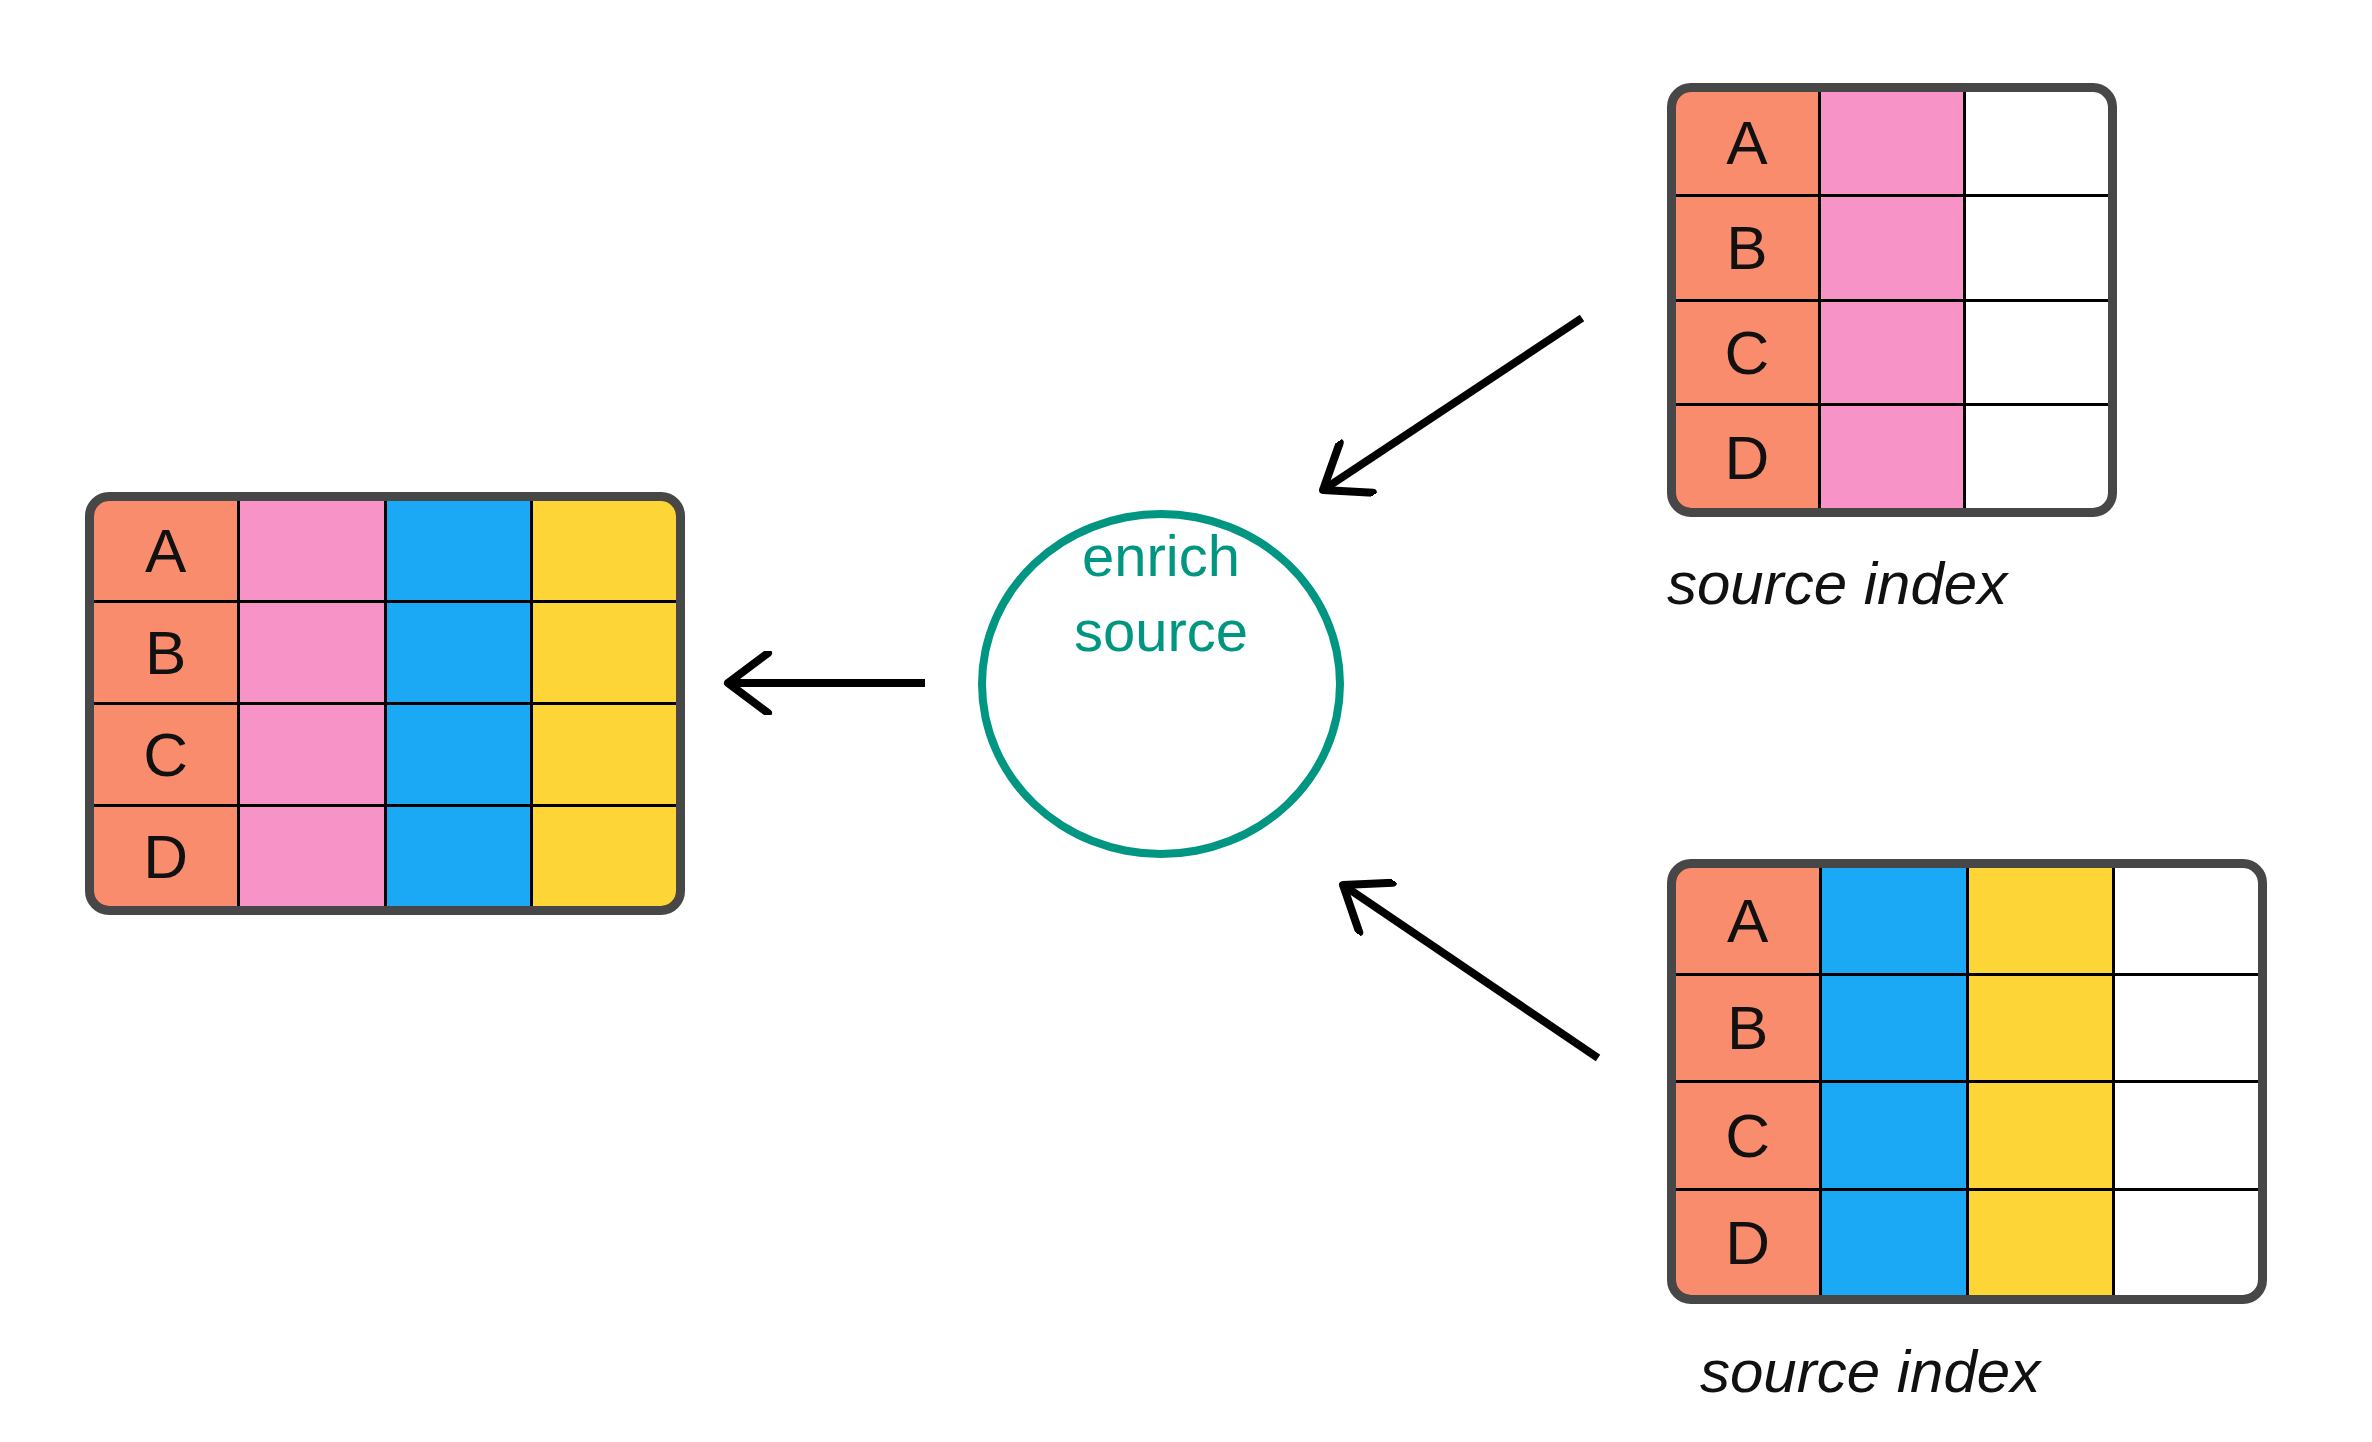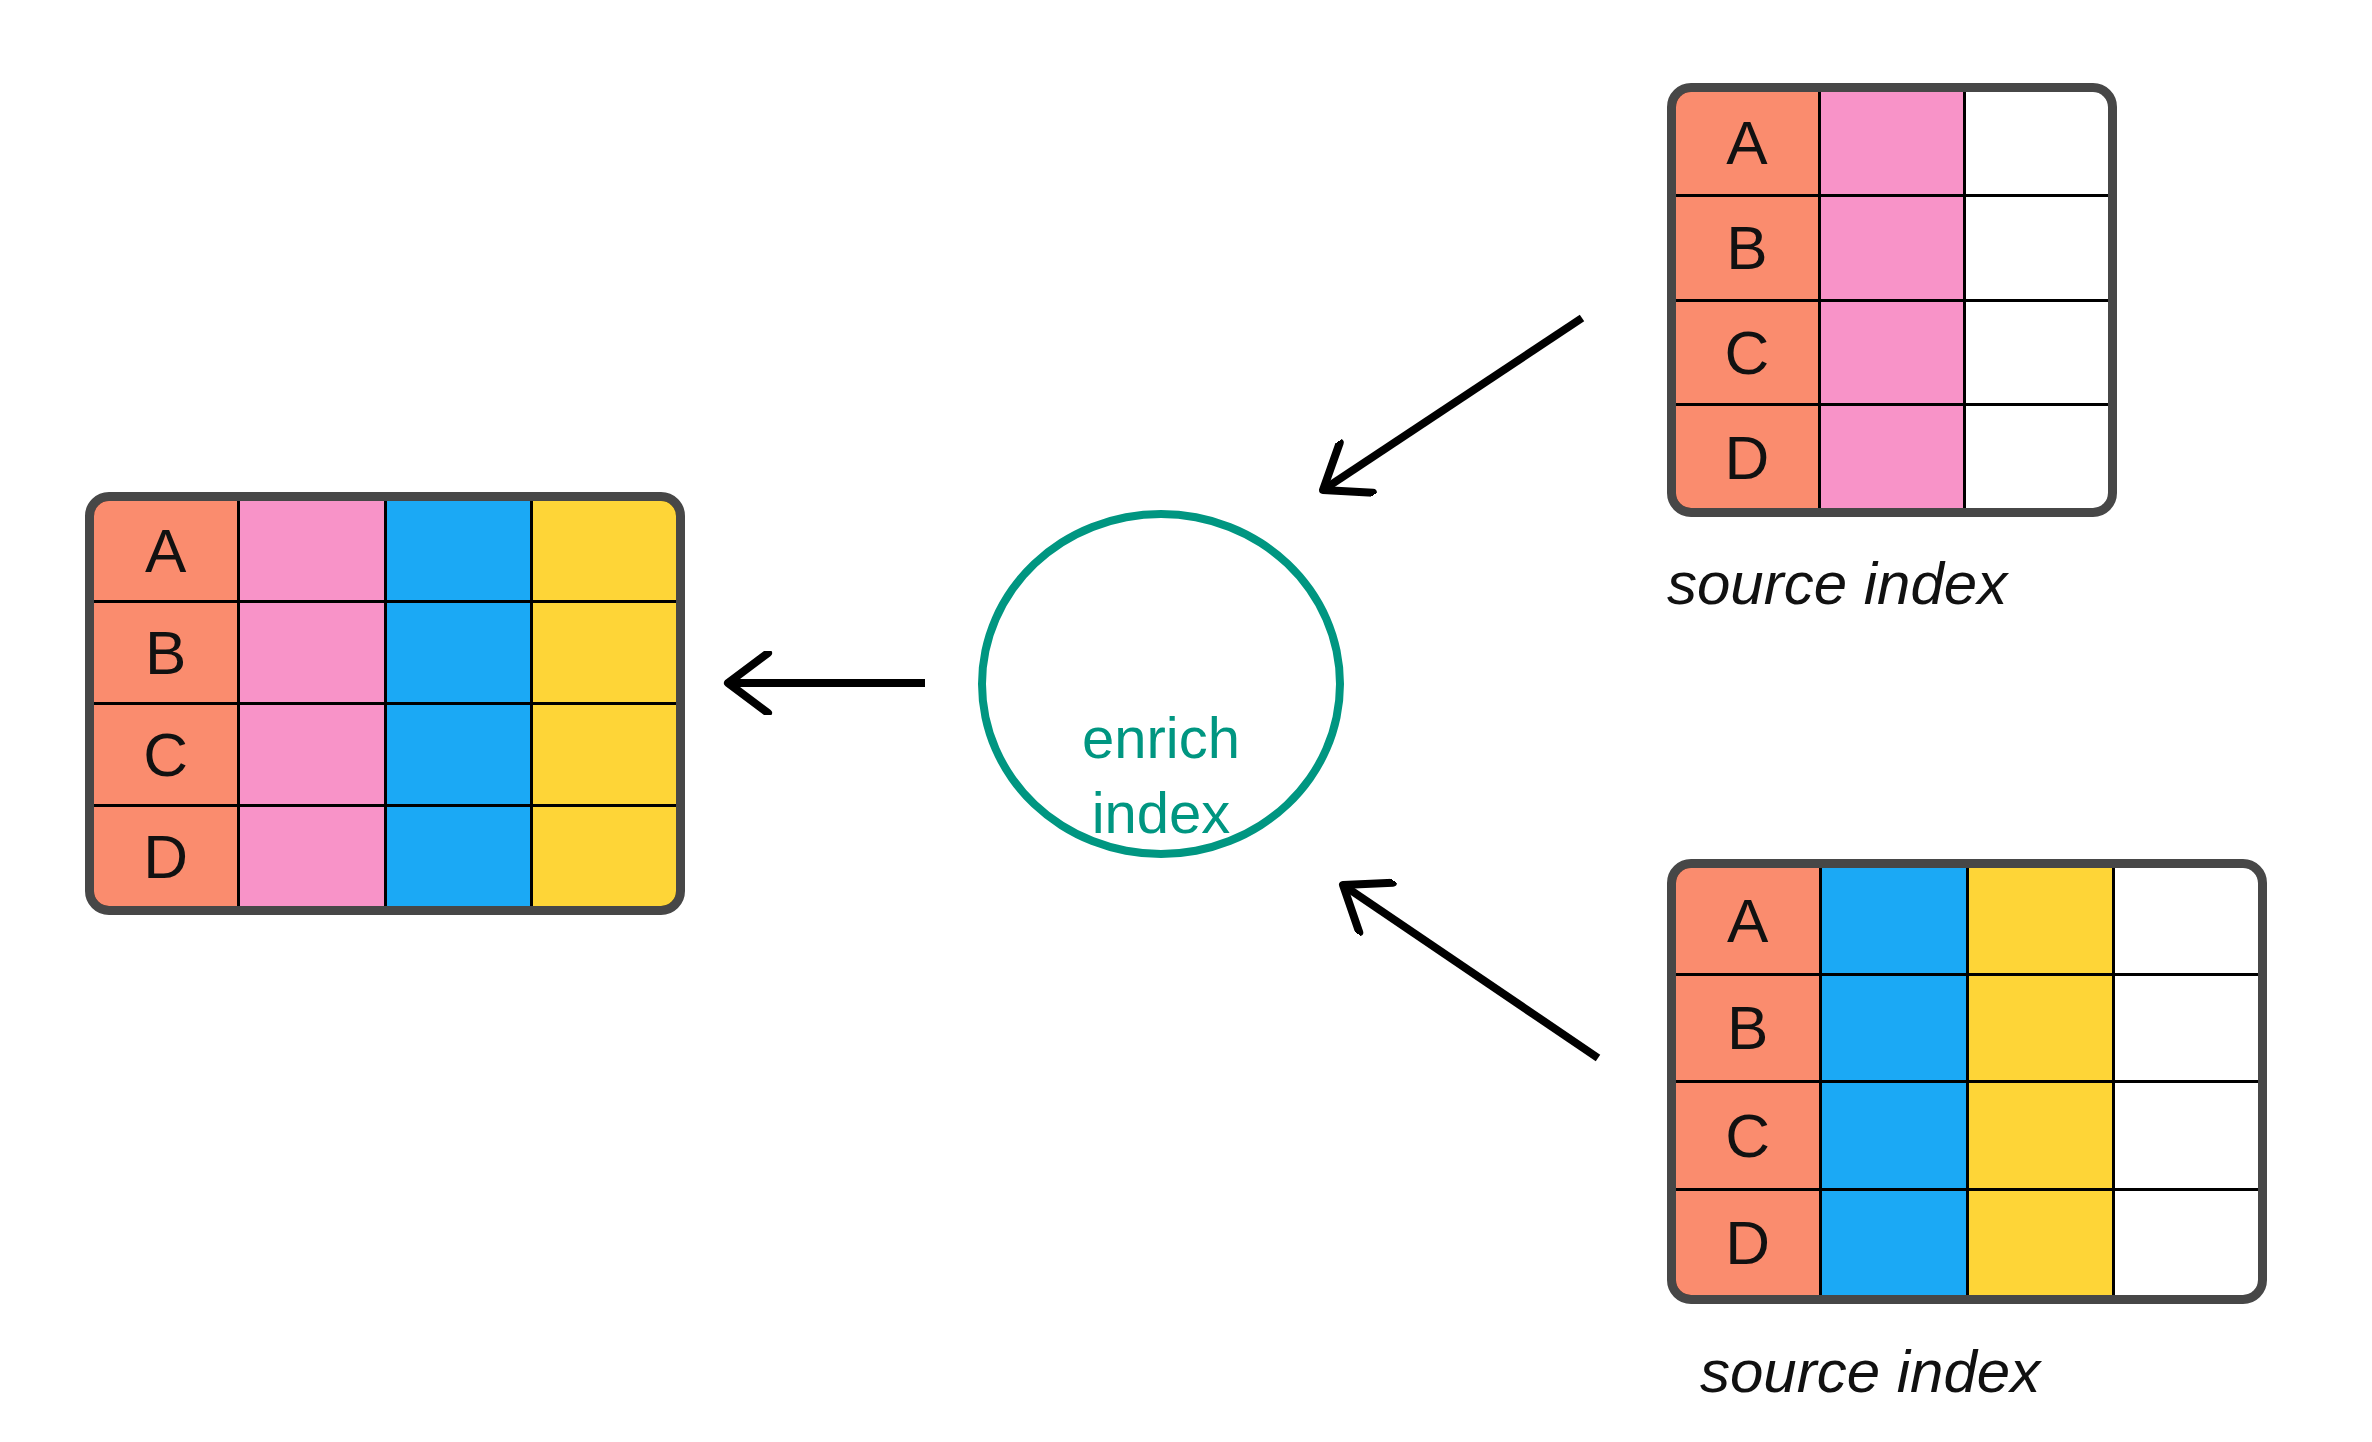--- a/index.html
+++ b/index.html
@@ -54,21 +54,21 @@
     white-space: nowrap;
     font-style: italic;
   }
   .policy-circle {
     position: absolute;
     left: 978px; top: 510px;
     width: 366px; height: 348px;
     border: 8px solid var(--teal, #009681);
     border-radius: 50%;
     display: flex;
-    align-items: flex-end;
+    align-items: flex-start;
     justify-content: center;
     background: #fff;
   }
   .policy-text {
     text-align: center;
     color: var(--teal, #009681);
     font-size: 58px;
   }
   .policy-text span { display: block; line-height: 75px; }
 </style>
@@ -139,17 +139,17 @@
       <div class="cell" style="background: rgb(250, 140, 110);">D</div>
       <div class="cell" style="background: rgb(27, 169, 245);"></div>
       <div class="cell" style="background: rgb(254, 213, 55);"></div>
       <div class="cell" style="background: rgb(255, 255, 255);"></div>
     </div>
   <div class="dlabel" style="left:1700px; top:1336px;">source index</div>
 
   <div class="policy-circle">
     <div class="policy-text">
       <span>enrich</span>
-      <span>index</span>
+      <span>source</span>
     </div>
   </div>
 
 </div>
 
 </body></html>

